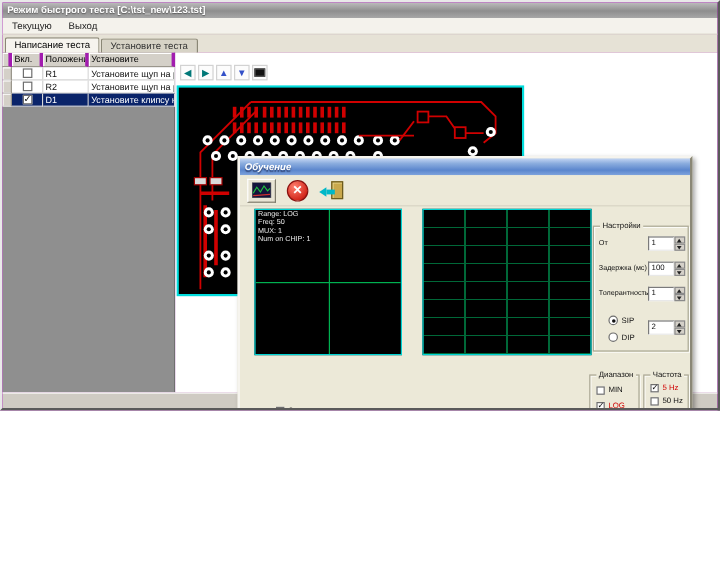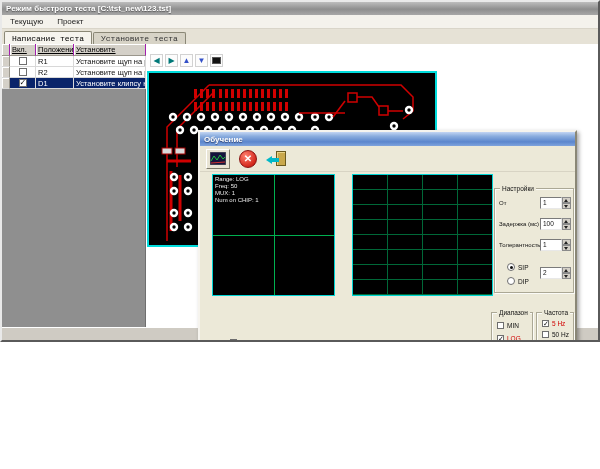--- a/index.html
+++ b/index.html
@@ -10,31 +10,31 @@
   
   .titlebar { height:13px; background:linear-gradient(180deg,#bdbdbd,#8e8e8e 55%,#a7a7a7);
               display:flex; align-items:center; padding:0 4px; }
   .titlebar .title-text { color:#fff; font-size:8px; font-weight:bold; white-space:nowrap;
                           text-shadow:0 1px 1px rgba(0,0,0,.4); }
   .menubar { height:14px; background:#f4f2ec; border-bottom:1px solid #d9d5c9;
              display:flex; align-items:center; gap:14px; padding:0 8px; }
   .menu-item { font-size:8px; color:#222; cursor:default; }
   .tabstrip { height:15px; background:#e6e2d6; display:flex; align-items:flex-end; padding:2px 2px 0 2px; gap:1px; }
   .tab { font-size:8px; padding:1px 7px 1px 7px; border:1px solid #8a8776; border-bottom:none;
-         border-radius:2px 2px 0 0; background:#d7d3c6; color:#333; height:12px; display:flex; align-items:flex-end;font-family:Liberation Mono, monospace; }
+         border-radius:2px 2px 0 0; background:#d7d3c6; color:#333; height:12px; display:flex; align-items:flex-start; }
   .tab.active { background:#f6f4ee; height:13px; font-weight:normal; color:#000; position:relative; z-index:2; }
 
   .content { position:absolute; left:0; top:42px; right:0; bottom:13px; display:flex; }
 
   
   .table-pane { width:144px; background:#8f8f8f; border-right:1px solid #6f6f6f; position:relative; flex:none; }
   .tgrid { display:grid; grid-template-columns:8px 26px 38px 72px; }
-  .thead .tc { background:#d4d0c8; border-right:1px solid #a21caf; border-bottom:1px solid #9a968c;
+  .thead .tc { background:#d4d0c8; border-right:3px solid #a21caf; border-bottom:1px solid #9a968c;
                box-shadow:inset 1px 1px 0 #fff; font-size:7.5px; height:12px; padding:1px 2px;
-               overflow:hidden; white-space:nowrap;text-decoration:underline; }
+               overflow:hidden; white-space:nowrap; }
   .trow .tc { background:#fff; border-right:1px solid #d8d8d8; border-bottom:1px solid #d8d8d8;
               font-size:7.5px; height:11px; padding:1px 2px; overflow:hidden; white-space:nowrap; color:#111; }
   .trow .marker { background:#d4d0c8; box-shadow:inset 1px 1px 0 #fff; border-right:1px solid #9a968c; }
   .trow.on .tc:not(.marker) { background:#0a246a; color:#fff; }
   .cbwrap { display:flex; align-items:center; justify-content:center; }
   .cb { width:8px; height:8px; background:#fff; border:1px solid #6e6e6e; position:relative; flex:none; }
   .on > .cbwrap .cb::after, .chk.on .cb::after {
       content:"\2713"; position:absolute; left:0px; top:-1px; font-size:8px; line-height:8px; color:#111; }
 
   
@@ -45,21 +45,21 @@
   .teal { color:#007878; } .blue { color:#3350c8; }
   .stopsq { width:9px; height:7px; background:#111; border:1px solid #555; }
 
   .pcb { position:absolute; left:1px; top:27px; width:290px; height:176px; }
 
   
   .dialog { position:absolute; left:196px; top:128px; width:379px; height:284px;
             background:#ece9d8; border:2px solid; border-color:#f6f4ee #8a8776 #8a8776 #f6f4ee;
             box-shadow:2px 2px 4px rgba(0,0,0,.35); z-index:10; }
   .dlg-title { height:14px; background:linear-gradient(180deg,#c3d5f3 0%,#8badde 30%,#5b86cd 70%,#7ea3dd 100%);
-               display:flex; align-items:center; padding:0 4px; }
+               display:flex; align-items:center; padding:0 4px;font-style:italic; }
   .dlg-title span { color:#fff; font-size:8px; font-weight:bold; text-shadow:0 1px 1px rgba(0,0,30,.5); }
   .dlg-toolbar { height:26px; background:#ece9d8; border-bottom:1px solid #d8d4c4;
                  display:flex; align-items:center; gap:9px; padding:0 6px; }
   .tb-chart { width:24px; height:20px; background:#e8e4d4; border:1px solid; border-color:#fff #7f7c6c #7f7c6c #fff;
               display:flex; align-items:center; justify-content:center; }
   .tb-x { width:18px; height:18px; border-radius:50%; background:radial-gradient(circle at 35% 30%,#ff7f6e,#d42a1e 70%,#9c1410);
           border:1px solid #8a1210; position:relative; }
   .tb-x::after { content:"\2715"; position:absolute; left:0; right:0; top:2px; text-align:center;
                  color:#fff; font-size:10px; font-weight:bold; }
   .tb-door { width:22px; height:18px; position:relative; }
@@ -126,21 +126,21 @@
 <body>
 
 <div class="app">
 
   <div class="titlebar">
     <span class="title-text">Режим быстрого теста [C:\tst_new\123.tst]</span>
   </div>
 
   <div class="menubar">
     <span class="menu-item">Текущую</span>
-    <span class="menu-item">Проект</span>
+    <span class="menu-item">Выход</span>
   </div>
 
   <div class="tabstrip">
     <div class="tab active">
       <span>Написание теста</span>
     </div>
     <div class="tab">
       <span>Установите теста</span>
     </div>
   </div>

